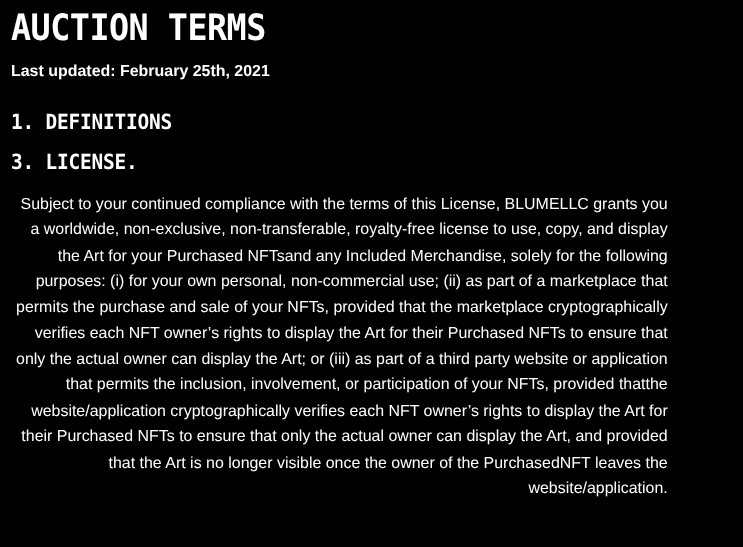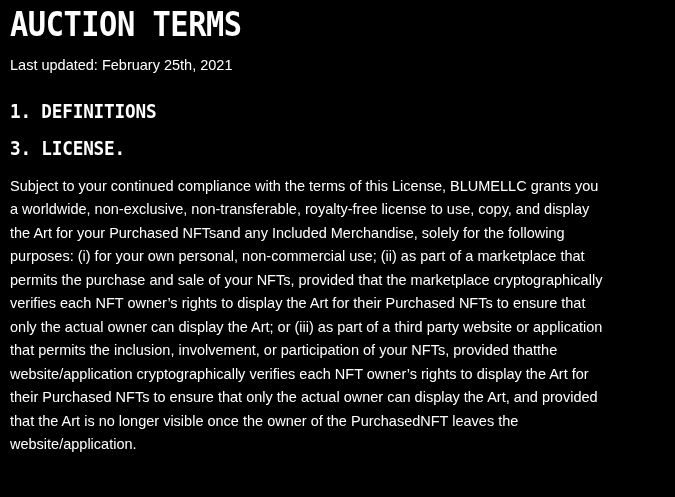--- a/index.html
+++ b/index.html
@@ -30,20 +30,21 @@
     margin: 0 0 12px 0;
     color: #ffffff;
     transform: scaleX(0.92);
     transform-origin: left center;
   }
   .last-updated {
     font-size: 14.5px;
     line-height: 1.4;
     margin: 0 0 26px 0;
     color: #ffffff;
+    font-weight: bold;
   }
   .section-heading {
     font-family: "DejaVu Sans Mono", monospace;
     font-weight: bold;
     font-size: 19px;
     line-height: 1.1;
     letter-spacing: -0.2px;
     margin: 0 0 16px 0;
     color: #ffffff;
     transform: scaleX(0.93);
@@ -57,21 +58,21 @@
     color: #ffffff;
   }
   .clause .num {
     font-weight: bold;
   }
   .body-text {
     font-size: 14.5px;
     line-height: 1.62;
     margin: 0;
     color: #ffffff;
-    text-align: left;
+    text-align: right;
   }
 </style>
 </head>
 <body>
 
 <div class="page">
 
   <h1 class="doc-title">AUCTION TERMS</h1>
 
   <p class="last-updated">Last updated: February 25th, 2021</p>

